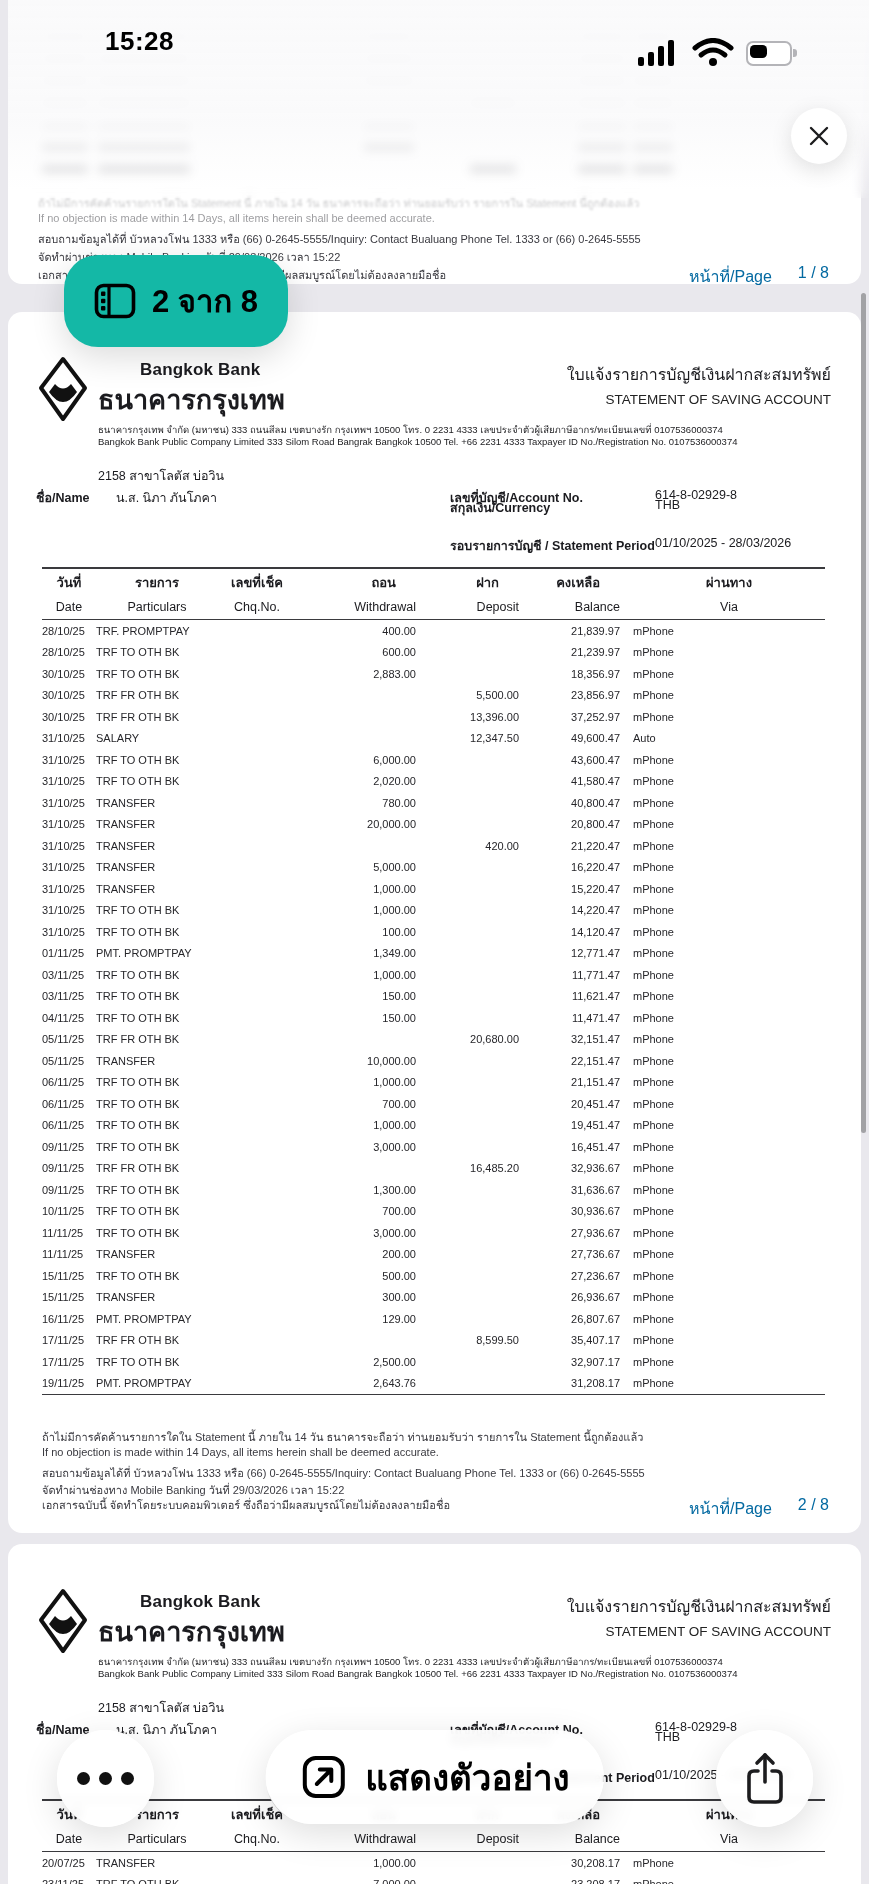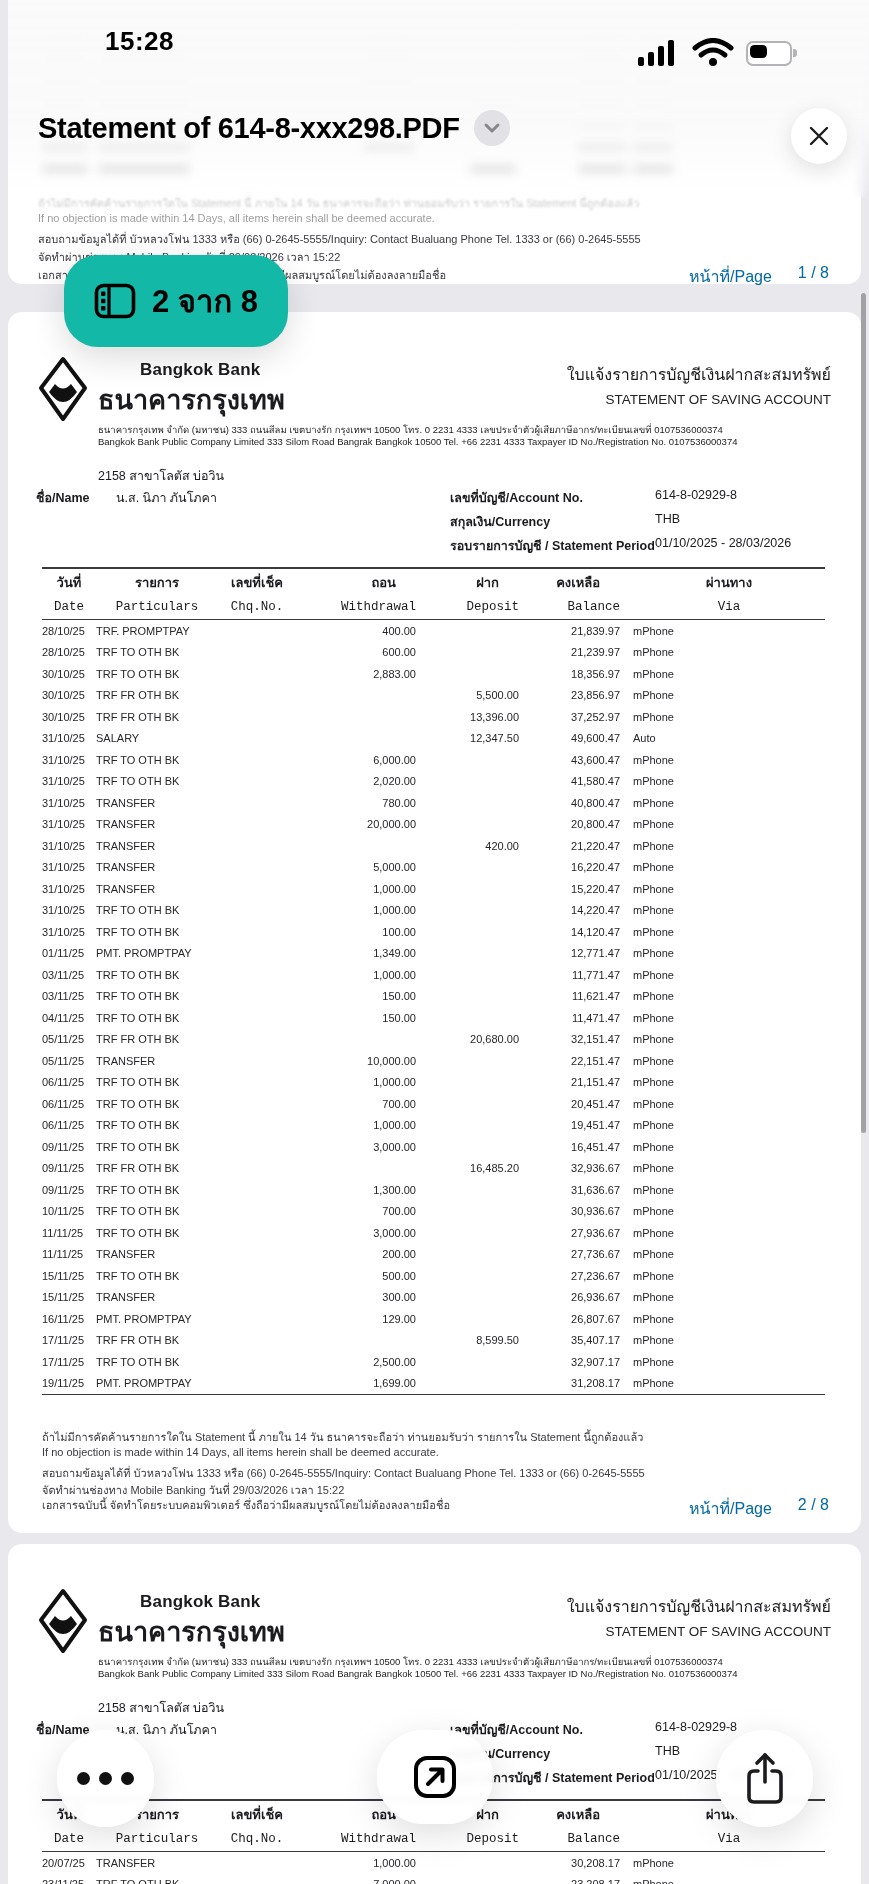--- a/index.html
+++ b/index.html
@@ -29,33 +29,33 @@
   .doc-th{position:absolute;right:30px;top:50px;font-size:16px;text-align:right;}
   .doc-en{position:absolute;right:30px;top:80px;font-size:13.5px;text-align:right;color:#222;}
   .addr1{position:absolute;left:90px;top:110px;font-size:9.5px;white-space:nowrap;color:#1c1c1f;}
   .addr2{position:absolute;left:90px;top:124px;font-size:9.5px;white-space:nowrap;color:#1c1c1f;}
   .branch{position:absolute;left:90px;top:146px;font-size:12.5px;margin-top:8px;}
   .frow{position:absolute;left:0;right:0;height:24px;font-size:12.5px;}
   .fl1{position:absolute;left:28px;font-weight:bold;}
   .fv1{position:absolute;left:108px;}
   .fl2{position:absolute;left:442px;font-weight:bold;}
   .fv2{position:absolute;left:647px;}
-  .r1{top:176px}.r2{top:200px}.r3{top:224px}
+  .r1{top:176px}.r2{top:186px}.r3{top:224px}
 
   
   .ttable{position:absolute;left:34px;right:36px;top:255px;}
   .rule-heavy{border-top:2px solid #3a3a3e;}
   .rule{border-top:1.5px solid #3a3a3e;}
   .trow{display:grid;grid-template-columns:54px 122px 78px 120px 103px 101px 1fr;align-items:center;}
   .tcell{white-space:nowrap;overflow:visible;}
   .c1{text-align:left}.c2{text-align:left}.c3{text-align:center}
   .c4,.c5,.c6{text-align:right}
   .c7{text-align:left;padding-left:13px;}
   .th-th{height:26px;font-size:13px;font-weight:600;}
-  .th-en{height:24px;font-size:12.5px;font-family:Liberation Mono, monospace;}
+  .th-en{height:24px;font-size:12.5px;}
   .th-th .c1,.th-th .c2,.th-th .c3,.th-th .c7,
   .th-en .c1,.th-en .c2,.th-en .c3,.th-en .c7{text-align:center;}
   .th-th .c4,.th-th .c5,.th-th .c6{padding-right:20px;}
   .tr{height:21.5px;font-size:11px;color:#26262a;}
 
   .p2f1{top:1116px}.p2f2{top:1134px}.p2f3{top:1152px}.p2f4{top:1169px}.p2f5{top:1184px}
 
   
   .scrollbar{position:absolute;right:3px;top:293px;width:5px;height:840px;border-radius:3px;background:rgba(0,0,0,.30);}
 
@@ -526,21 +526,21 @@
             <div class="tcell c3"></div>
             <div class="tcell c4">2,500.00</div>
             <div class="tcell c5"></div>
             <div class="tcell c6">32,907.17</div>
             <div class="tcell c7">mPhone</div>
           </div>
           <div class="trow tr">
             <div class="tcell c1">19/11/25</div>
             <div class="tcell c2">PMT. PROMPTPAY</div>
             <div class="tcell c3"></div>
-            <div class="tcell c4">1,699.00</div>
+            <div class="tcell c4">2,643.76</div>
             <div class="tcell c5"></div>
             <div class="tcell c6">31,208.17</div>
             <div class="tcell c7">mPhone</div>
           </div>
         </div>
       <div class="rule"></div>
     </div>
 
     <div class="f-line p2f1" style="left:34px">ถ้าไม่มีการคัดค้านรายการใดใน Statement นี้ ภายใน 14 วัน ธนาคารจะถือว่า ท่านยอมรับว่า รายการใน Statement นี้ถูกต้องแล้ว</div>
     <div class="f-line p2f2" style="left:34px">If no objection is made within 14 Days, all items herein shall be deemed accurate.</div>
@@ -639,28 +639,20 @@
       <svg width="42" height="28" viewBox="0 0 42 28">
         <path d="M3 10 q18 -15 36 0" fill="none" stroke="#000" stroke-width="5" stroke-linecap="round"></path>
         <path d="M9 17 q12 -10 24 0" fill="none" stroke="#000" stroke-width="5" stroke-linecap="round"></path>
         <circle cx="21" cy="24" r="4" fill="#000"></circle>
       </svg>
       <span class="batt">
         <span class="batt-fill"></span>
           <span class="batt-nub"></span>
       </span>
     </div>
-    <div class="title-row">
-      <span class="pdf-title">Statement of 614-8-xxx298.PDF</span>
-      <span class="chev-btn">
-        <svg width="22" height="22" viewBox="0 0 22 22">
-          <polyline points="5,8 11,14 17,8" fill="none" stroke="#86868b" stroke-width="3" stroke-linecap="round" stroke-linejoin="round"></polyline>
-        </svg>
-      </span>
-    </div>
     <div class="close-btn">
       <svg width="24" height="24" viewBox="0 0 24 24">
         <path d="M4 4 L20 20 M20 4 L4 20" stroke="#1c1c1e" stroke-width="2.4" stroke-linecap="round"></path>
       </svg>
     </div>
   </div>
 
   <div class="page-badge">
     <svg width="42" height="36" viewBox="0 0 42 36">
       <rect x="2.5" y="2.5" width="37" height="31" rx="7" fill="none" stroke="#000" stroke-width="3.6"></rect>
@@ -676,20 +668,21 @@
     <span class="dot"></span>
     <span class="dot"></span>
     <span class="dot"></span>
   </div>
 
   <div class="preview-btn fab">
     <svg width="48" height="48" viewBox="0 0 48 48">
       <rect x="5" y="5" width="38" height="38" rx="11" fill="none" stroke="#000" stroke-width="4"></rect>
       <path d="M17 31 L31 17 M20 16.5 H31.5 V28" fill="none" stroke="#000" stroke-width="4" stroke-linecap="round" stroke-linejoin="round"></path>
     </svg>
+    <span>แสดงตัวอย่าง</span>
   </div>
 
   <div class="share-btn fab">
     <svg width="46" height="56" viewBox="0 0 46 56">
       <path d="M16 20 H12 q-5 0 -5 5 v21 q0 5 5 5 h22 q5 0 5 -5 V25 q0 -5 -5 -5 h-4" fill="none" stroke="#1c1c1e" stroke-width="3.6" stroke-linecap="round"></path>
       <line x1="23" y1="4" x2="23" y2="31" stroke="#1c1c1e" stroke-width="3.6" stroke-linecap="round"></line>
       <path d="M15 12 L23 4 L31 12" fill="none" stroke="#1c1c1e" stroke-width="3.6" stroke-linecap="round" stroke-linejoin="round"></path>
     </svg>
   </div>
 

